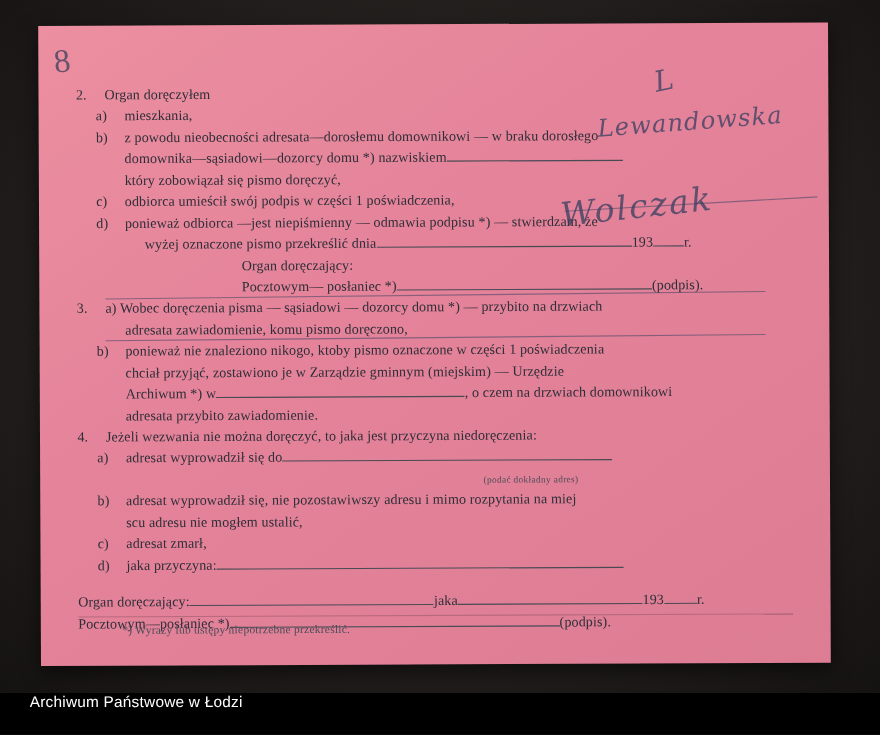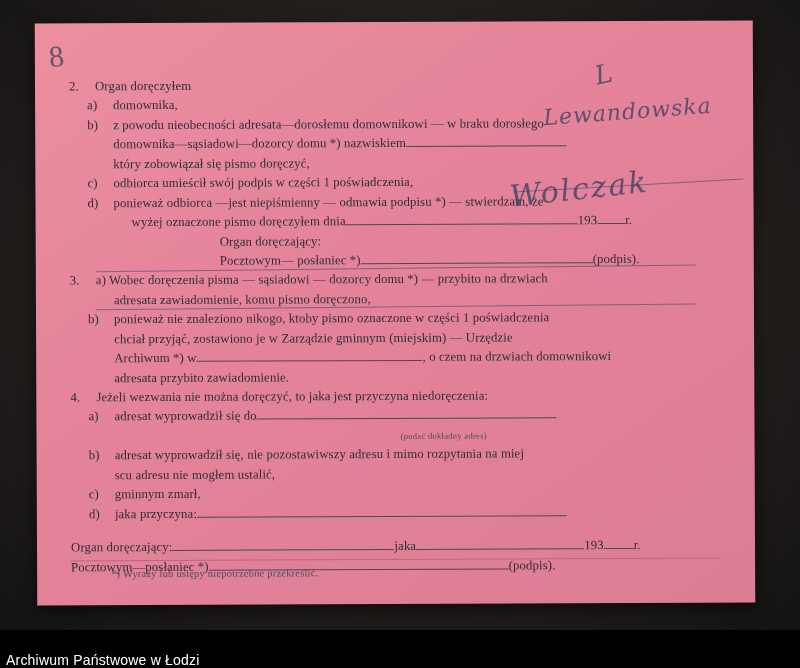--- a/index.html
+++ b/index.html
@@ -120,20 +120,21 @@
   }
   .center {
     display: block;
     text-align: left;
     padding-left: 150px;
   }
   .tiny-caption {
     font-size: 8.5px;
     color: #4b4b58;
     letter-spacing: 0.3px;
+    margin-left: 39px;
   }
   
   .hand {
     position: absolute;
     font-family: "DejaVu Serif", serif;
     font-style: italic;
     color: #3d4163;
     opacity: 0.78;
     white-space: nowrap;
     pointer-events: none;
@@ -168,22 +169,22 @@
   
   .caption-bar {
     position: absolute;
     left: 0;
     bottom: 0;
     width: 800px;
     height: 38px;
     background: #000000;
     color: #ffffff;
     display: flex;
-    align-items: flex-end;
-    padding-left: 6px;
+    align-items: flex-start;
+    padding-left: 27px;
     box-sizing: border-box;
     font-family: "Liberation Sans", sans-serif;
     font-size: 14px;
     letter-spacing: 0.2px;
   }
 </style>
 </head>
 <body>
 
 <div class="screen">
@@ -193,37 +194,37 @@
     <div class="card-inner">
 
       <div class="pencil-number">8</div>
 
       <div class="form-body">
 
         <div class="row">
           <span class="num">2.</span><span class="lbl">Organ doręczyłem</span>
         </div>
         <div class="row">
-          <span class="num indent-a">a)</span><span class="lbl">domownika,</span>
+          <span class="num indent-a">a)</span><span class="lbl">mieszkania,</span>
         </div>
         <div class="row">
           <span class="num indent-a">b)</span><span class="lbl">z powodu nieobecności adresata—dorosłemu domownikowi — w braku dorosłego</span>
         </div>
         <div class="hang">
           <span>domownika—sąsiadowi—dozorcy domu *) nazwiskiem</span><span class="dotline" style="width:160px"></span>
         </div>
         <div class="hang">który zobowiązał się pismo doręczyć,</div>
         <div class="row">
           <span class="num indent-a">c)</span><span class="lbl">odbiorca umieścił swój podpis w części 1 poświadczenia,</span>
         </div>
         <div class="row">
           <span class="num indent-a">d)</span><span class="lbl">ponieważ odbiorca —jest niepiśmienny — odmawia podpisu *) — stwierdzam, że</span>
         </div>
         <div class="hang2">
-          <span>wyżej oznaczone pismo doręczyłem dnia</span><span class="dotline" style="width:232px"></span><span>193</span><span class="dotline" style="width:28px"></span><span>r.</span>
+          <span>wyżej oznaczone pismo przekreślić dnia</span><span class="dotline" style="width:232px"></span><span>193</span><span class="dotline" style="width:28px"></span><span>r.</span>
         </div>
         <div class="center">Organ doręczający:</div>
         <div class="center">
           <span>Pocztowym— posłaniec *)</span><span class="dotline" style="width:232px"></span><span>(podpis).</span>
         </div>
 
         <div class="row">
           <span class="num">3.</span><span>a)</span> <span class="lbl">Wobec doręczenia pisma — sąsiadowi — dozorcy domu *) — przybito na drzwiach</span>
         </div>
         <div class="hang">adresata zawiadomienie, komu pismo doręczono,</div>
@@ -243,21 +244,21 @@
           <span class="num indent-a">a)</span><span class="lbl">adresat wyprowadził się do</span><span class="dotline" style="width:300px"></span>
         </div>
         <div class="hang" style="padding-left:330px">
           <span class="tiny-caption">(podać dokładny adres)</span>
         </div>
         <div class="row">
           <span class="num indent-a">b)</span><span class="lbl">adresat wyprowadził się, nie pozostawiwszy adresu i mimo rozpytania na miej</span>
         </div>
         <div class="hang">scu adresu nie mogłem ustalić,</div>
         <div class="row">
-          <span class="num indent-a">c)</span><span class="lbl">gminnym zmarł,</span>
+          <span class="num indent-a">c)</span><span class="lbl">adresat zmarł,</span>
         </div>
         <div class="row">
           <span class="num indent-a">d)</span><span class="lbl">jaka przyczyna:</span><span class="dotline" style="width:370px"></span>
         </div>
 
         <div style="height:14px"></div>
 
         <div class="row">
           <span>Organ doręczający:</span><span class="dotline" style="width:222px"></span><span>jaka</span><span class="dotline" style="width:168px"></span><span>193</span><span class="dotline" style="width:30px"></span><span>r.</span>
         </div>

